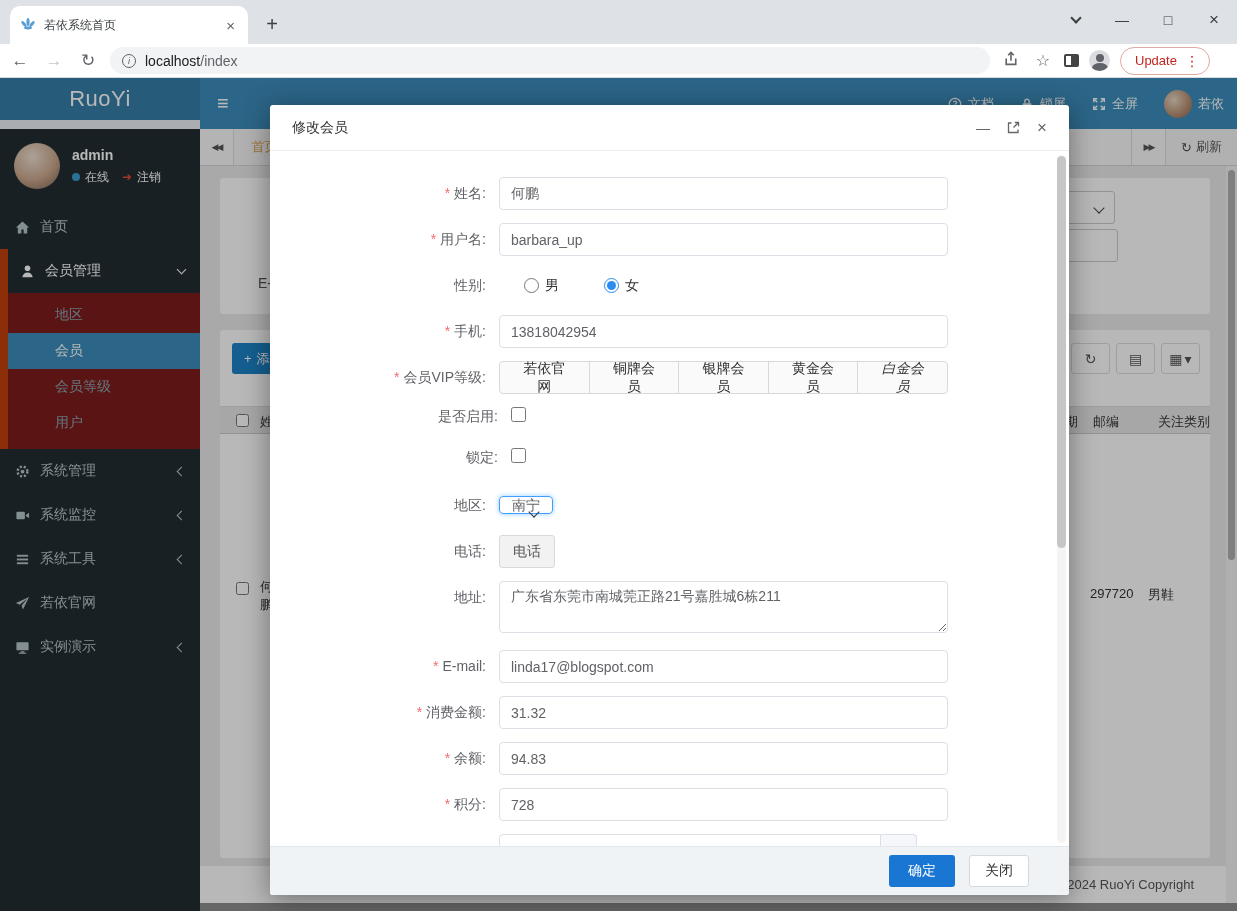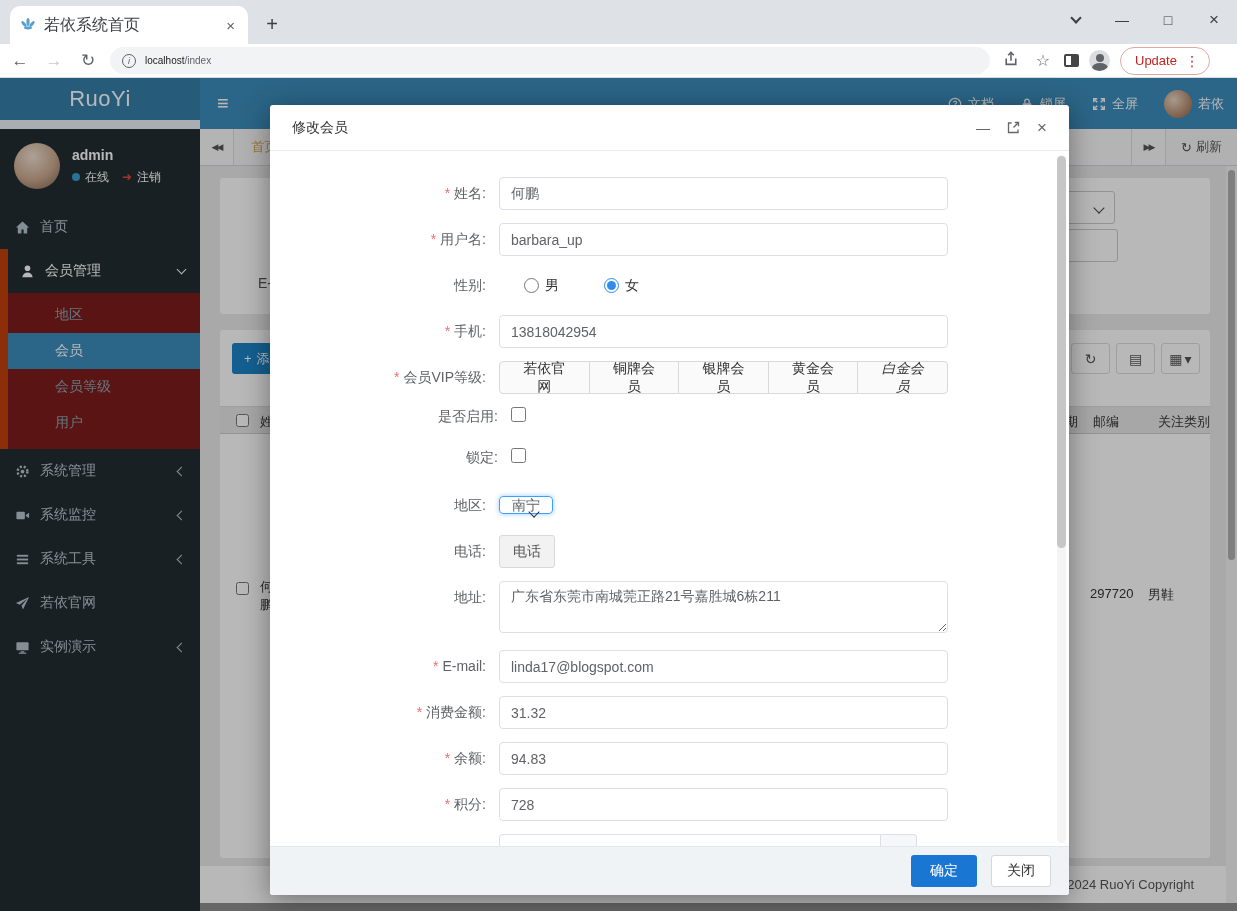--- a/index.html
+++ b/index.html
@@ -4,36 +4,36 @@
 <style>
   * { margin:0; padding:0; box-sizing:border-box; }
   html,body { font-family:"Liberation Sans", sans-serif; }
   .screen { position:relative; width:1237px; height:911px; background:#fff; overflow:hidden; }
 
   
   .tabstrip { position:absolute; top:0; left:0; width:1237px; height:44px; background:#dee1e6; }
   .btab { position:absolute; left:10px; top:6px; width:238px; height:38px; background:#fff;
           border-radius:10px 10px 0 0; display:flex; align-items:center; padding:0 10px; gap:8px; }
   .favicon-svg { width:16px; height:16px; flex:none; }
-  .btab-title { font-size:16px; color:#3c4043; flex:1; white-space:nowrap; overflow:hidden; }
+  .btab-title { font-size:12px; color:#3c4043; flex:1; white-space:nowrap; overflow:hidden; }
   .btab-close { font-size:15px; color:#5f6368; cursor:default; padding:0 3px; }
   .newtab { position:absolute; left:258px; top:10px; width:28px; height:28px; display:flex;
             align-items:center; justify-content:center; font-size:20px; color:#3c4043; border-radius:50%; }
   .winctl { position:absolute; right:0; top:0; height:40px; display:flex; }
   .winctl span { width:46px; display:flex; align-items:center; justify-content:center; color:#3c4043; font-size:14px; }
   .chev { display:inline-block; width:8px; height:8px; border-right:2px solid #3c4043; border-bottom:2px solid #3c4043; transform:rotate(45deg); margin-top:-4px; }
   .toolbar { position:absolute; top:44px; left:0; width:1237px; height:34px; background:#fff;
              border-bottom:1px solid #d7d9dc; display:flex; align-items:center; padding:0 8px; gap:10px; }
   .nav-glyph { font-size:17px; color:#5f6368; width:24px; text-align:center; }
   .nav-glyph.disabled { color:#c4c7cb; }
   .addressbar { flex:1; max-width:880px; height:27px; background:#f1f3f4; border-radius:14px;
                 display:flex; align-items:center; padding:0 12px; gap:9px; }
   .info-badge { width:14px; height:14px; border:1.5px solid #5f6368; border-radius:50%; color:#5f6368;
                 font-size:9px; display:flex; align-items:center; justify-content:center; font-style:italic; flex:none; }
-  .url { font-size:10px; color:#202124; white-space:nowrap; }
+  .url { font-size:14px; color:#202124; white-space:nowrap; }
   .url .path { color:#5f6368; }
   .tool-icon { width:22px; text-align:center; color:#5f6368; font-size:16px; }
   .sidepanel-ic { width:15px; height:13px; border:2px solid #444; border-radius:2px; position:relative; }
   .sidepanel-ic::after { content:""; position:absolute; right:0; top:0; bottom:0; width:6px; background:#444; }
   .profile-ic { width:21px; height:21px; border-radius:50%; background:#dadce0; position:relative; overflow:hidden; }
   .profile-ic::before { content:""; position:absolute; left:6.5px; top:4px; width:8px; height:8px; border-radius:50%; background:#5f6368; }
   .profile-ic::after { content:""; position:absolute; left:2.5px; top:13px; width:16px; height:10px; border-radius:50%; background:#5f6368; }
   .update-pill { display:flex; align-items:center; gap:8px; border:1px solid #e0a9a4; color:#c5221f;
                  border-radius:15px; height:28px; padding:0 10px 0 14px; font-size:13px; }
   .update-pill .dots { font-size:14px; letter-spacing:0; }
@@ -144,21 +144,21 @@
   .select-box .sel-chev { position:absolute; right:14px; top:11px; width:8px; height:8px;
                           border-right:1.8px solid #333; border-bottom:1.8px solid #333; transform:rotate(45deg); }
   .phone-btn { height:33px; padding:0 13px; border:1px solid #d9d9d9; background:#f2f2f2; border-radius:3px;
                font-size:14px; color:#555; font-family:"Liberation Sans", sans-serif; }
   .taddr { width:100%; height:52px; border:1px solid #dcdfe6; border-radius:4px; padding:6px 11px;
            font-size:14px; color:#606266; font-family:"Liberation Sans", sans-serif; resize:both; outline:none; }
   .igroup { display:flex; }
   .igroup .tinput { width:382px; border-radius:4px 0 0 4px; }
   .iaddon { width:36px; height:33px; border:1px solid #dcdfe6; border-left:none; background:#f5f7fa; border-radius:0 4px 4px 0; }
   .mfoot { position:absolute; bottom:0; left:0; right:0; height:49px; background:#eff3f6; border-top:1px solid #e2e7eb;
-           border-radius:0 0 3px 3px; display:flex; align-items:center; justify-content:flex-end; padding-right:18px; gap:14px; }
+           border-radius:0 0 3px 3px; display:flex; align-items:center; justify-content:flex-end; padding-right:40px; gap:14px; }
   .btn-confirm { height:32px; padding:0 19px; background:#1976d2; color:#fff; border:none; border-radius:3px;
                  font-size:14px; font-family:"Liberation Sans", sans-serif; }
   .btn-close { height:32px; padding:0 15px; background:#fff; color:#333; border:1px solid #d3d9de; border-radius:3px;
                font-size:14px; font-family:"Liberation Sans", sans-serif; }
 </style>
 </head>
 <body>
 
 <div class="screen">
 

